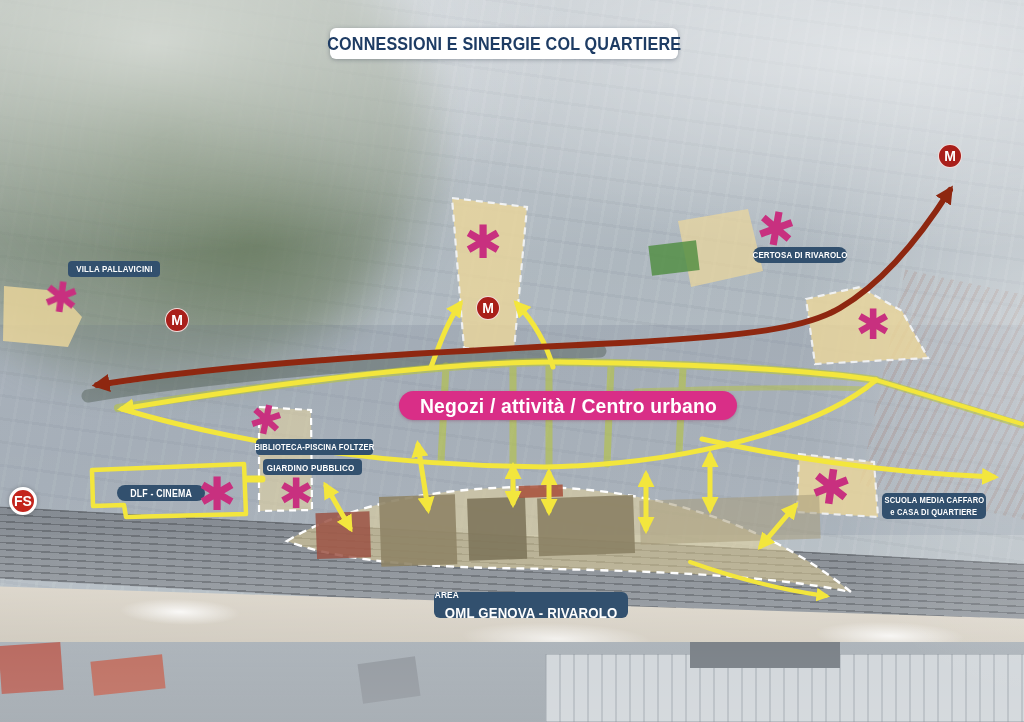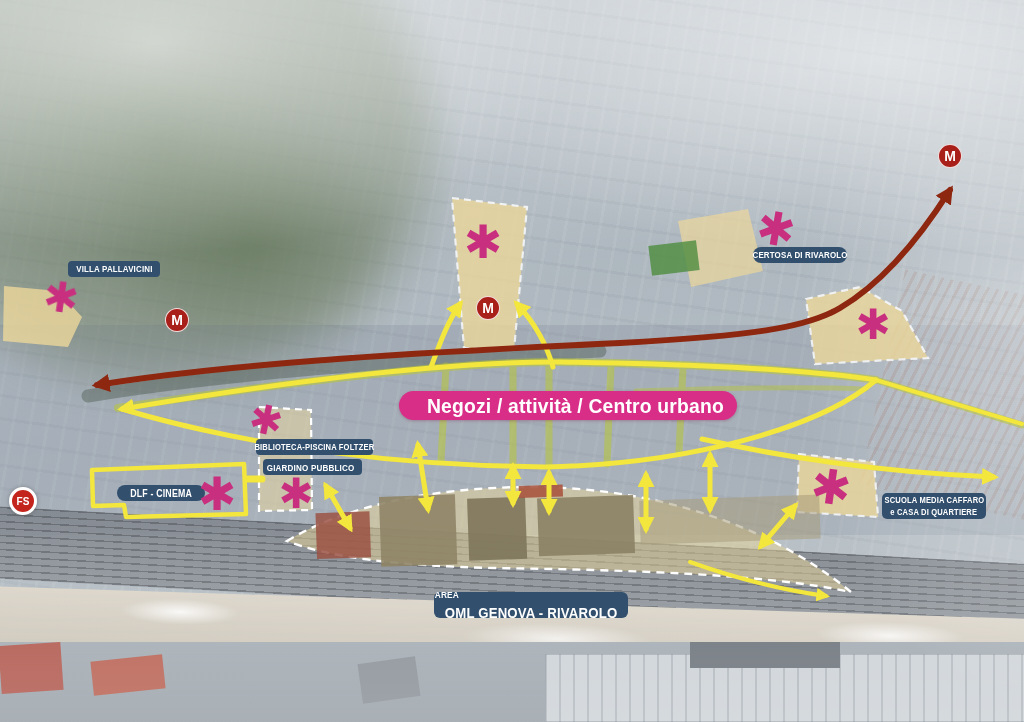--- a/index.html
+++ b/index.html
@@ -40,26 +40,26 @@
     radial-gradient(600px 300px at 15% 6%,rgba(255,255,255,.55),transparent 70%),
     radial-gradient(700px 280px at 86% 8%,rgba(255,255,255,.5),transparent 70%),
     radial-gradient(300px 500px at 100% 45%,rgba(255,255,255,.35),transparent 75%),
     linear-gradient(rgba(255,255,255,.30),rgba(255,255,255,.06) 35%,rgba(255,255,255,.12) 72%,rgba(255,255,255,.26));}
   svg.overlay{position:absolute;left:0;top:0;}
   
   .banner{position:absolute;display:flex;align-items:center;justify-content:center;
     font-weight:bold;white-space:nowrap;color:#fff;background:#32506e;border-radius:4px;}
   .banner .tx{display:inline-block;transform:scaleX(.88);letter-spacing:.2px;}
   .title-banner{background:#fff;color:#1e3c64;border-radius:6px;box-shadow:0 1px 4px rgba(40,50,70,.35);}
-  .pink-banner{background:#d92e87;border-radius:15px;box-shadow:0 1px 3px rgba(120,20,70,.3);justify-content:flex-end;}
+  .pink-banner{background:#d92e87;border-radius:15px;box-shadow:0 1px 3px rgba(120,20,70,.3);}
   .metro{position:absolute;width:24px;height:24px;border-radius:50%;background:#a91f1a;
     border:1.5px solid rgba(255,255,255,.85);box-sizing:border-box;color:#fff;font-weight:bold;
     font-size:14px;display:flex;align-items:center;justify-content:center;}
   .fsmark{position:absolute;width:28px;height:28px;border-radius:50%;background:#c3241c;
-    border:3px solid #fff;box-sizing:border-box;color:#fff;font-weight:bold;font-size:10px;
+    border:3px solid #fff;box-sizing:border-box;color:#fff;font-weight:bold;font-size:14px;
     display:flex;align-items:center;justify-content:center;box-shadow:0 0 4px rgba(0,0,0,.25);}
   .ast{position:absolute;color:#c8307f;font-weight:bold;line-height:1;
     font-family:"DejaVu Sans",sans-serif;transform:translate(-50%,-50%);}
   .scuola-lines{display:flex;flex-direction:column;align-items:center;line-height:12px;}
   .oml-inner{display:flex;align-items:baseline;gap:4px;flex-direction:column;}
 </style>
 </head>
 <body>
 
 <div id="stage">
@@ -140,20 +140,23 @@
       <path d="M 795,506 L 761,546" stroke-width="5" marker-start="url(#arrY)" marker-end="url(#arrY)"></path>
       <path d="M 326,486 L 350,528" stroke-width="5" marker-start="url(#arrY)" marker-end="url(#arrY)"></path>
       <path d="M 690,562 C 735,578 775,589 826,596" stroke-width="4" marker-end="url(#arrY)"></path>
       <polygon points="92,470 244,464 246,514 126,517 124,505 93,506" stroke-width="4.5" fill="none"></polygon>
       <path d="M 247,479 L 262,479" stroke-width="7"></path>
     </g>
 
     <path d="M 97,385 C 240,362 430,352 620,343 C 750,336 806,328 840,308 C 886,281 922,234 950,190" stroke="#8e2710" stroke-width="6" fill="none" stroke-linecap="round" marker-start="url(#arrR)" marker-end="url(#arrR)"></path>
   </svg>
 
+  <div class="banner title-banner" style="left:330px;top:28px;width:348px;height:31px;font-size:19px;">
+    <span class="tx" style="transform:scaleX(.85);">CONNESSIONI E SINERGIE COL QUARTIERE</span>
+  </div>
 
   <div class="banner pink-banner" style="left:399px;top:391px;width:338px;height:29px;font-size:21px;">
     <span class="tx" style="transform:scaleX(.92);">Negozi / attività / Centro urbano</span>
   </div>
 
   <div class="banner" style="left:68px;top:261px;width:92px;height:16px;font-size:9px;">
     <span class="tx">VILLA PALLAVICINI</span>
   </div>
 
   <div class="banner" style="left:753px;top:247px;width:94px;height:16px;font-size:9px;border-radius:8px;">

